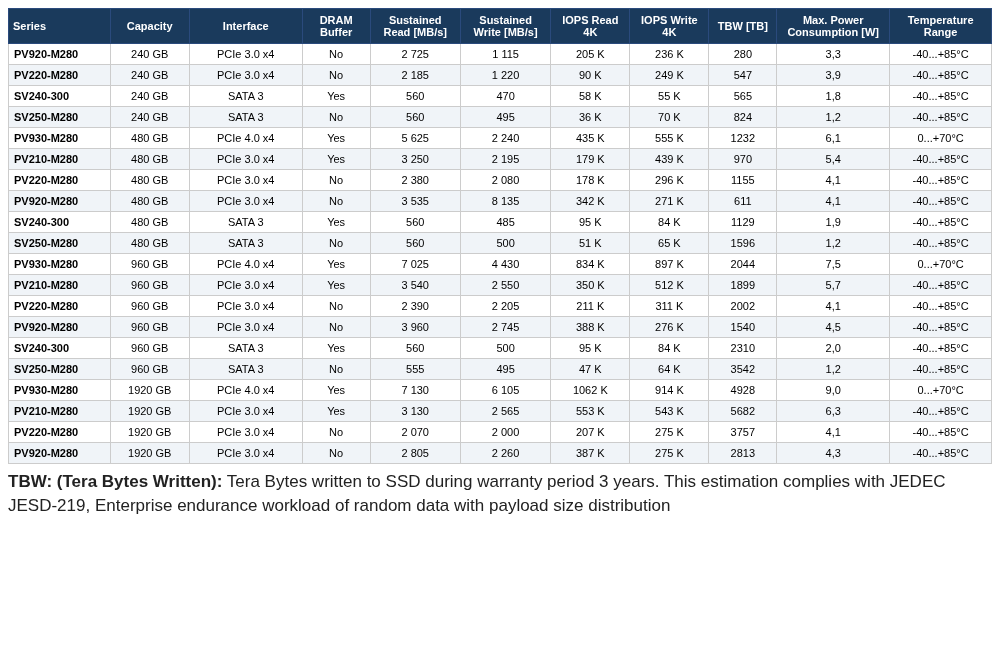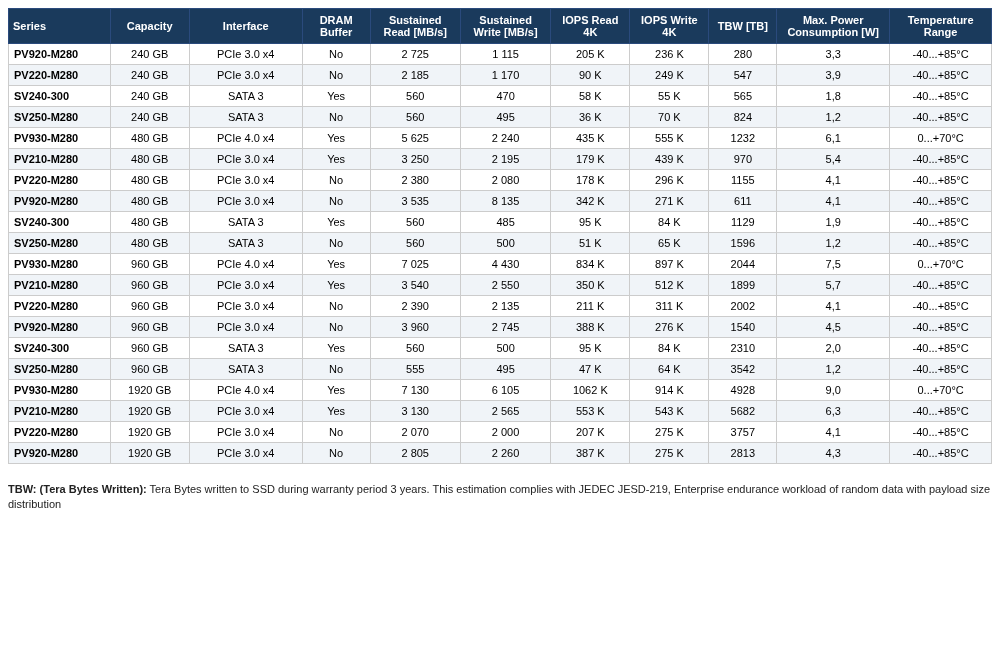--- a/index.html
+++ b/index.html
@@ -39,22 +39,22 @@
       text-align: left;
       font-weight: bold;
     }
     tr:nth-child(even) td {
       background-color: #f0f4f8;
     }
     tr:nth-child(odd) td {
       background-color: #ffffff;
     }
     .footnote {
-      margin-top: 18px;
-      font-size: 11px;
+      margin-top: 6px;
+      font-size: 17px;
       color: #222;
       line-height: 1.4;
     }
     col.col-series { width: 9%; }
     col.col-capacity { width: 7%; }
     col.col-interface { width: 10%; }
     col.col-dram { width: 6%; }
     col.col-read { width: 8%; }
     col.col-write { width: 8%; }
     col.col-iops-read { width: 7%; }
@@ -108,21 +108,21 @@
         <td>280</td>
         <td>3,3</td>
         <td>-40...+85°C</td>
       </tr>
       <tr>
         <td>PV220-M280</td>
         <td>240 GB</td>
         <td>PCIe 3.0 x4</td>
         <td>No</td>
         <td>2 185</td>
-        <td>1 170</td>
+        <td>1 220</td>
         <td>90 K</td>
         <td>249 K</td>
         <td>547</td>
         <td>3,9</td>
         <td>-40...+85°C</td>
       </tr>
       <tr>
         <td>SV240-300</td>
         <td>240 GB</td>
         <td>SATA 3</td>
@@ -251,21 +251,21 @@
         <td>1899</td>
         <td>5,7</td>
         <td>-40...+85°C</td>
       </tr>
       <tr>
         <td>PV220-M280</td>
         <td>960 GB</td>
         <td>PCIe 3.0 x4</td>
         <td>No</td>
         <td>2 390</td>
-        <td>2 135</td>
+        <td>2 205</td>
         <td>211 K</td>
         <td>311 K</td>
         <td>2002</td>
         <td>4,1</td>
         <td>-40...+85°C</td>
       </tr>
       <tr>
         <td>PV920-M280</td>
         <td>960 GB</td>
         <td>PCIe 3.0 x4</td>

